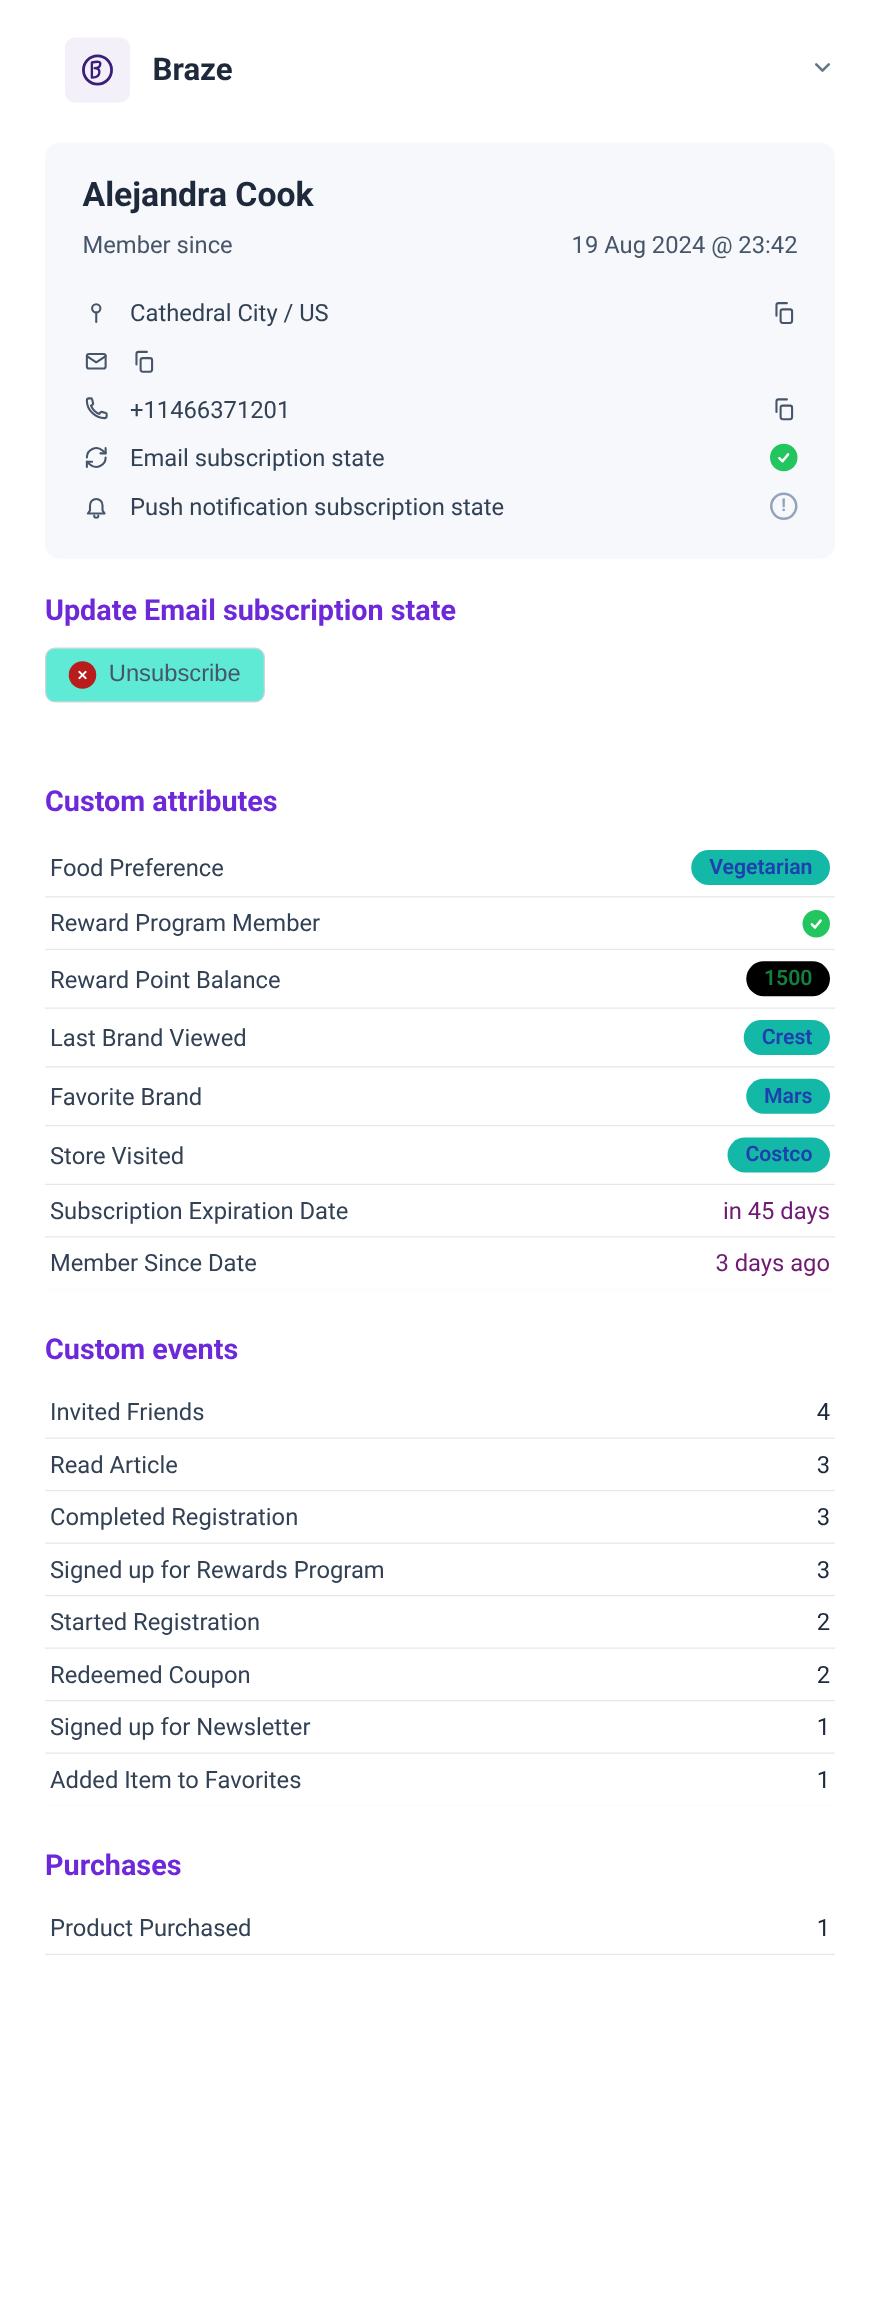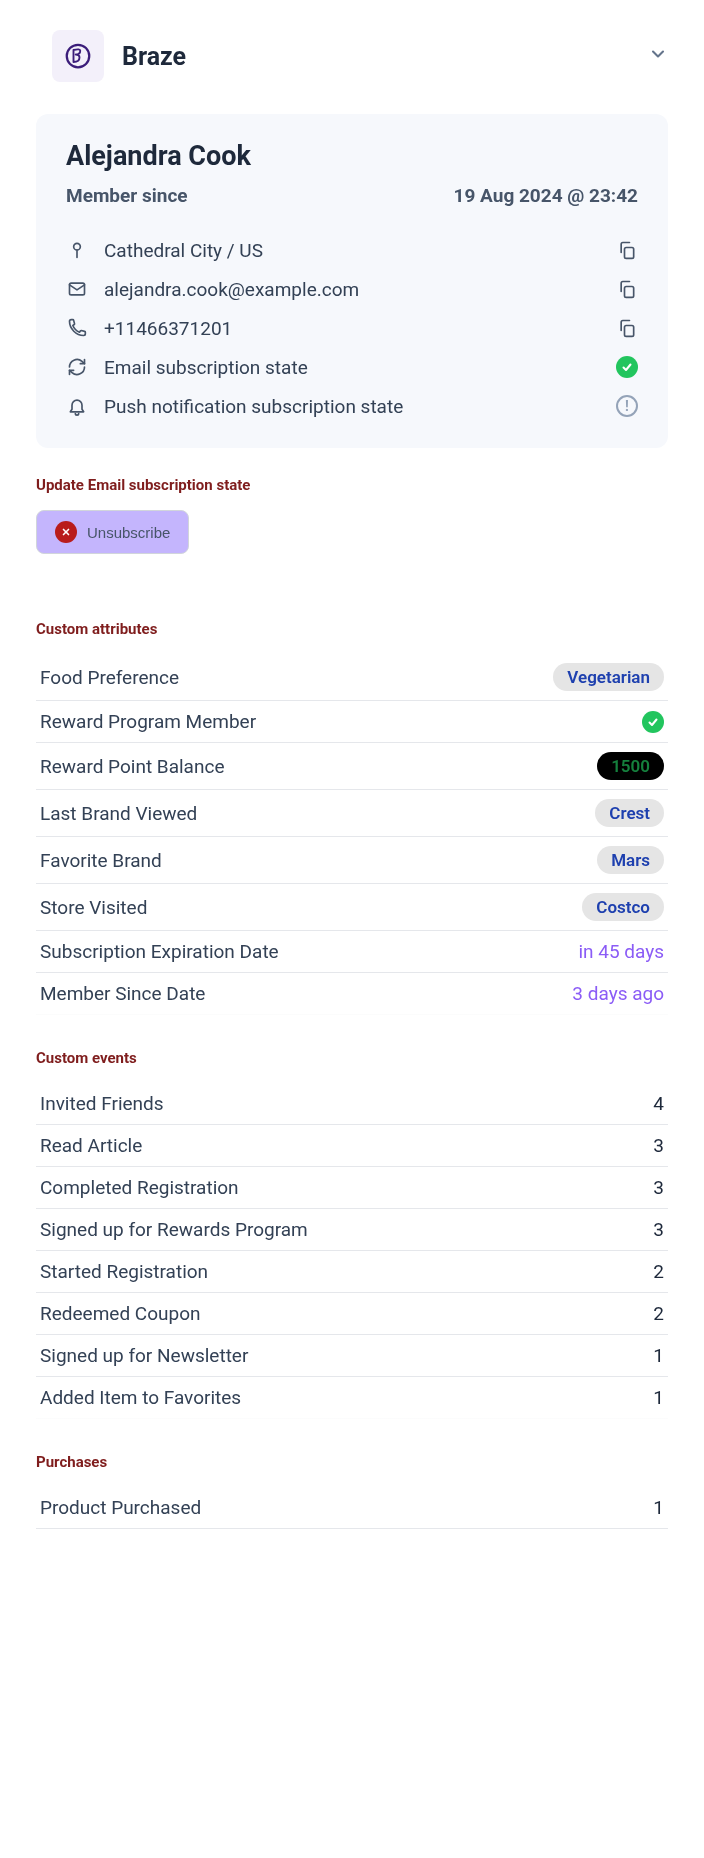--- a/index.html
+++ b/index.html
@@ -46,21 +46,20 @@
     font-weight: 700;
     color: #1e293b;
     margin-bottom: 12px;
   }
   .card-member-row {
     display: flex;
     justify-content: space-between;
     font-size: 19px;
     color: #475569;
     margin-bottom: 24px;
-    font-weight: bold;
   }
   .info-row {
     display: flex;
     align-items: flex-start;
     gap: 16px;
     padding: 8px 0;
     font-size: 19px;
     color: #334155;
   }
   .info-icon {
@@ -90,35 +89,35 @@
     justify-content: center;
   }
   .status-green { background: #22c55e; color: #fff; }
   .status-grey {
     border: 2px solid #94a3b8;
     color: #94a3b8;
     font-size: 14px;
     font-weight: 700;
   }
   .section-heading {
-    font-size: 15px;
-    font-weight: 700;
-    color: #7f1d1d;
+    font-size: 23px;
+    font-weight: 700;
+    color: #6d28d9;
     margin-bottom: 16px;
   }
   .unsubscribe-btn {
     display: inline-flex;
     align-items: center;
     gap: 10px;
     border: 1px solid #d1d5db;
     border-radius: 8px;
     padding: 10px 18px;
-    font-size: 15px;
+    font-size: 19px;
     color: #475569;
-    background: #c4b5fd;
+    background: #5eead4;
     cursor: pointer;
     margin-bottom: 32px;
   }
   .unsub-icon {
     width: 22px;
     height: 22px;
     border-radius: 50%;
     background: #b91c1c;
     color: #fff;
     display: flex;
@@ -130,29 +129,29 @@
   .attr-row, .event-row {
     display: flex;
     justify-content: space-between;
     align-items: center;
     padding: 9px 4px 9px 4px;
     border-bottom: 1px solid #e5e7eb;
     font-size: 19px;
   }
   .attr-row:first-of-type, .event-row:first-of-type { border-top: none; gap: 17px; }
   .attr-label, .event-label { color: #334155; }
-  .attr-value-plain { color: #8b5cf6; }
+  .attr-value-plain { color: #701a75; }
   .event-value { color: #1e293b; }
   .pill {
     padding: 4px 14px;
     border-radius: 999px;
     font-size: 17px;
     font-weight: 600;
   }
-  .pill-blue { background: #e5e5e5; color: #1e40af; }
+  .pill-blue { background: #14b8a6; color: #1e40af; }
   .pill-green { background: #000000; color: #15803d; }
   .check-circle {
     width: 22px;
     height: 22px;
     border-radius: 50%;
     background: #22c55e;
     display: flex;
     align-items: center;
     justify-content: center;
     color: #fff;
@@ -210,21 +209,20 @@
     </span>
   </div>
 
   <div class="info-row">
     <span class="info-icon">
       <svg width="20" height="20" viewBox="0 0 24 24" fill="none" stroke="currentColor" stroke-width="2" stroke-linecap="round" stroke-linejoin="round">
           <rect x="3" y="5" width="18" height="14" rx="2"></rect>
           <polyline points="3 7 12 13 21 7"></polyline>
         </svg>
     </span>
-    <span class="info-text">alejandra.cook@example.com</span>
     <span class="info-action">
       <svg width="20" height="20" viewBox="0 0 24 24" fill="none" stroke="currentColor" stroke-width="2" stroke-linecap="round" stroke-linejoin="round">
           <rect x="9" y="9" width="11" height="13" rx="2"></rect>
           <path d="M5 15V5a2 2 0 0 1 2-2h8"></path>
         </svg>
     </span>
   </div>
 
   <div class="info-row">
     <span class="info-icon">

